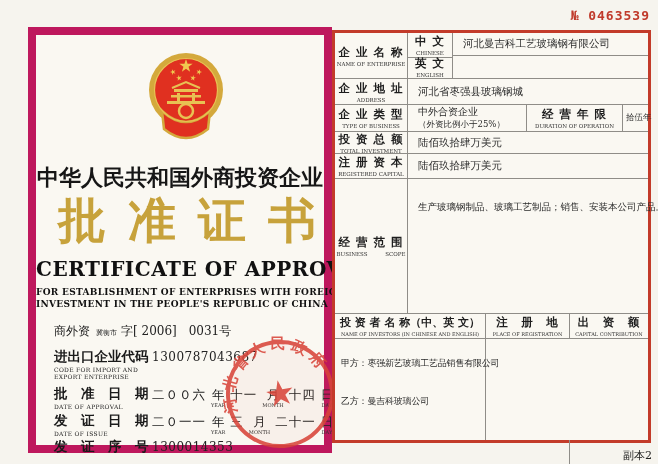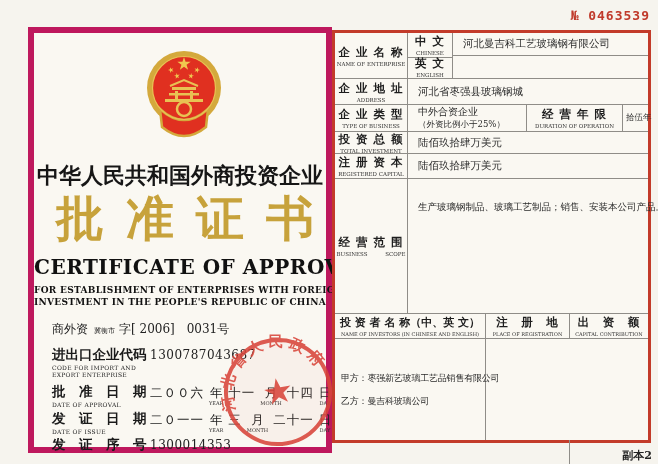--- a/index.html
+++ b/index.html
@@ -11,21 +11,21 @@
   }
   
   .serial{
     position:absolute;left:540px;top:8px;width:110px;text-align:right;
     font-family:"DejaVu Sans Mono","Liberation Mono",monospace;
     font-size:13px;font-weight:700;color:#c03a2b;letter-spacing:1px;
   }
   
   .left-frame{
     position:absolute;left:28px;top:27px;width:304px;height:426px;
-    border:6px solid #be185d;box-sizing:border-box;background:#faf8f2;
+    border:8px solid #be185d;box-sizing:border-box;background:#faf8f2;
   }
   .tbl{
     position:absolute;left:332px;top:30px;width:319px;height:413px;
     border:3px solid #c33b2a;box-sizing:border-box;background:#faf8f2;
   }
   
   .emblem{position:absolute;left:108px;top:10px;}
   .t-cn{
     position:absolute;left:0;top:128px;width:100%;text-align:center;
     font-family:"DejaVu Sans","Liberation Sans",sans-serif;
@@ -72,24 +72,24 @@
   .tl-cn{font-size:11.5px;font-weight:600;color:#1d1d1d;letter-spacing:1px;white-space:nowrap;}
   .tl-cn.sm{font-size:11px;letter-spacing:0;}
   .tl-en{font-size:5.5px;color:#333;margin-top:1px;white-space:nowrap;}
   .tl-en.spread{word-spacing:16px;}
   .val{display:flex;align-items:center;padding-left:10px;font-size:10.5px;color:#2a2a2a;white-space:nowrap;}
   .val.two{flex-direction:column;align-items:flex-start;justify-content:center;line-height:1.25;text-align:center;}
   .val.small{font-size:9.5px;}
   .body-cell{position:relative;}
   .inv-line{position:absolute;left:0;right:0;white-space:nowrap;color:#2a2a2a;}
   .inv-name{text-align:left;padding-left:6px;font-size:9px;letter-spacing:-0.2px;}
-  .l1{top:33px}.l2{top:56px}
+  .l1{top:18px}.l2{top:56px}
   
   .copy-note{position:absolute;left:616px;top:448px;width:36px;text-align:right;
-             font-size:11px;font-weight:700;color:#222;}
+             font-size:11px;font-weight:400;color:#222;}
 </style>
 </head>
 <body>
 
 <div class="serial">№ 0463539</div>
 
 <div class="left-frame">
 
   <svg class="emblem" width="84" height="104" viewBox="0 0 84 104">
     <defs>

